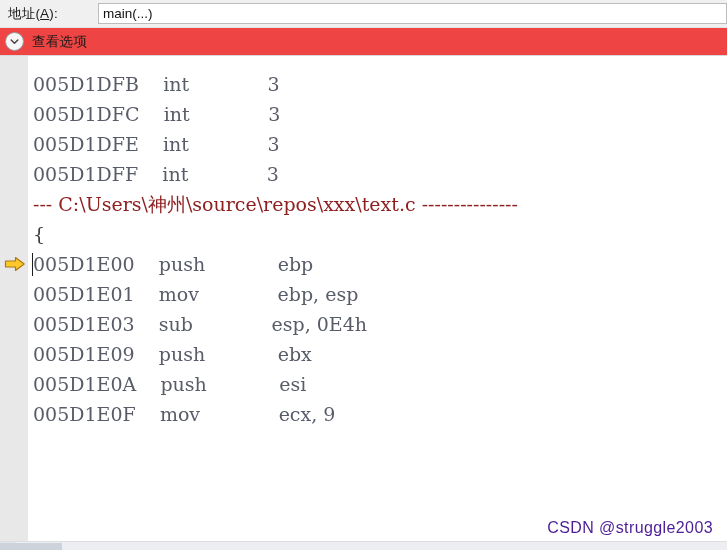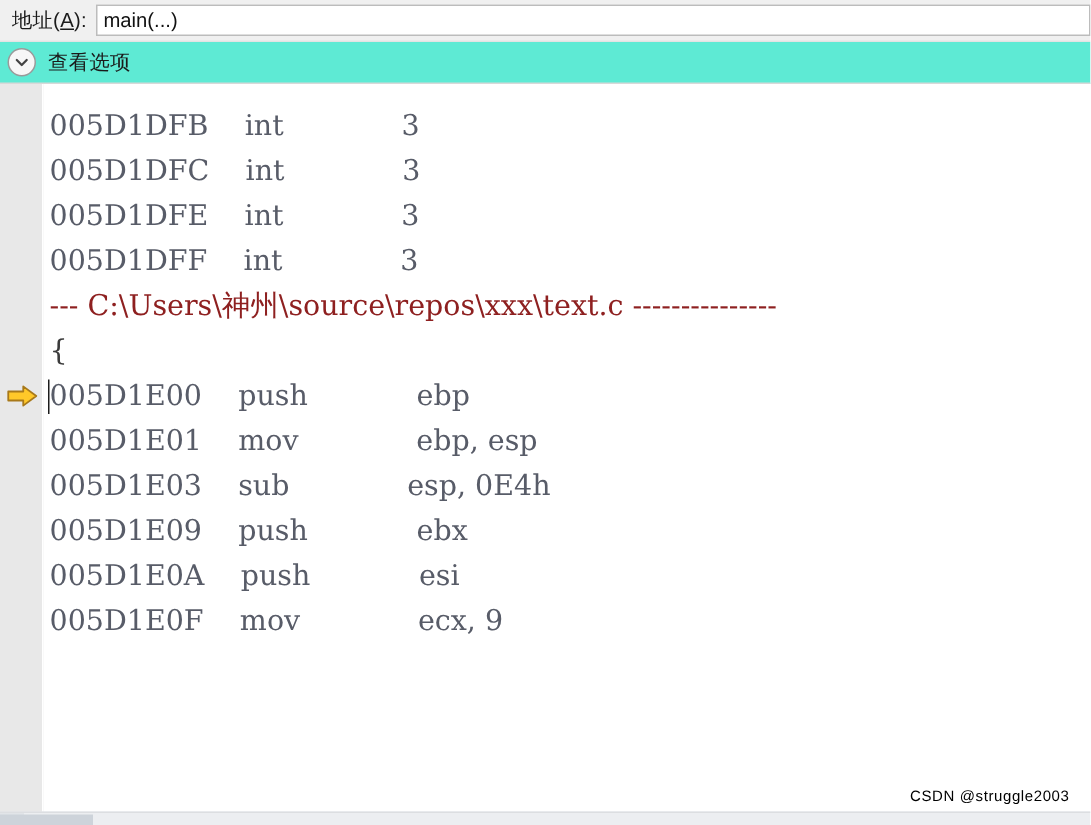--- a/index.html
+++ b/index.html
@@ -26,20 +26,21 @@
   
   .toolbar {
     position: relative;
     height: 28px;
     background: #f0f0f0;
     display: flex;
     align-items: center;
     padding: 0 0 0 8px;
     box-sizing: border-box;
     border-bottom: 1px solid #e3e3e3;
+    gap: 34px;
   }
   .toolbar-label {
     font-size: 13.5px;
     color: #1a1a1a;
     white-space: nowrap;
     font-family: "Liberation Sans", sans-serif;
     letter-spacing: 0.2px;
   }
   .toolbar-label u { text-decoration: underline; }
   .addr-wrap {
@@ -60,21 +61,21 @@
     padding: 0 4px;
     outline: none;
     height: 21px;
     box-sizing: border-box;
     line-height: 19px;
   }
 
   
   .expander {
     height: 28px;
-    background: #5eead4;
+    background: #ef4444;
     display: flex;
     align-items: center;
     padding-left: 5px;
     box-sizing: border-box;
     border-bottom: 1px solid #d8d8d8;
   }
   .chev-circle {
     width: 17px;
     height: 17px;
     border-radius: 50%;
@@ -160,22 +161,22 @@
     background: #1c1c1c;
     z-index: 3;
   }
 
   
   .watermark {
     position: absolute;
     right: 14px;
     bottom: 10px;
     font-family: "Liberation Sans", sans-serif;
-    font-size: 10px;
-    color: #000000;
+    font-size: 16px;
+    color: #4c1d95;
     letter-spacing: 0.4px;
     user-select: none;
     z-index: 5;
   }
 
   
   .hscroll {
     position: absolute;
     left: 0;
     bottom: 0;

